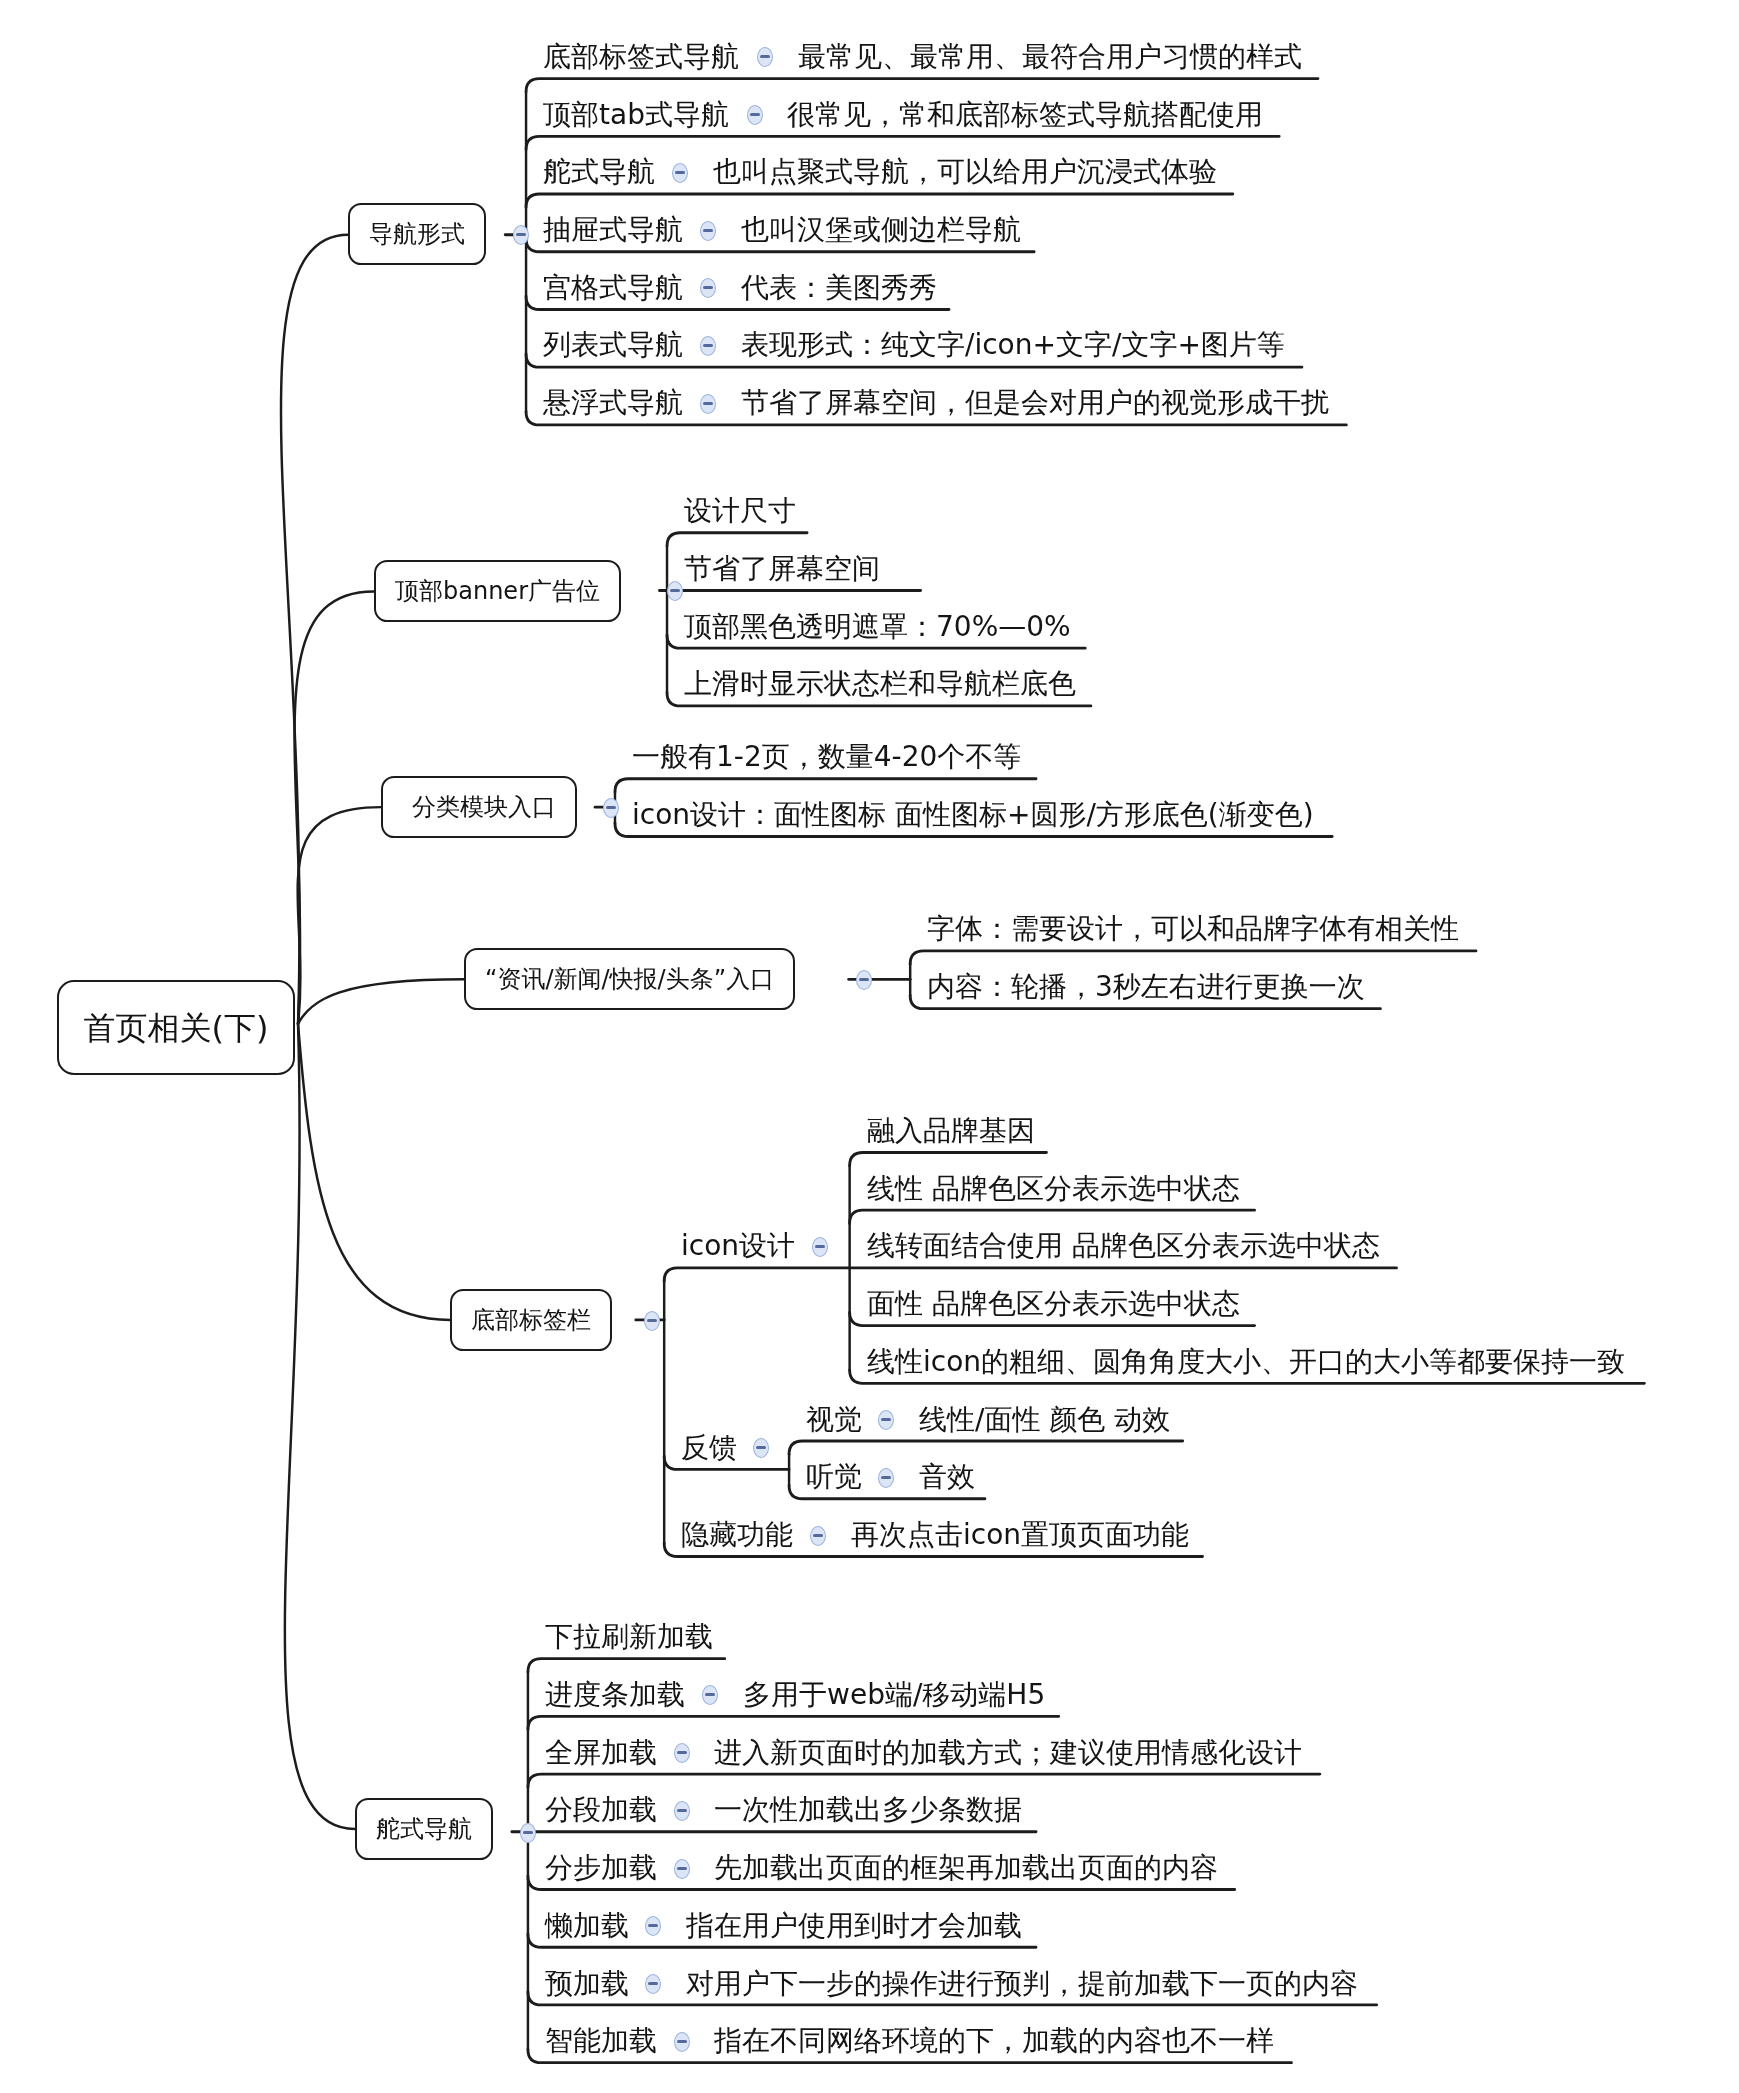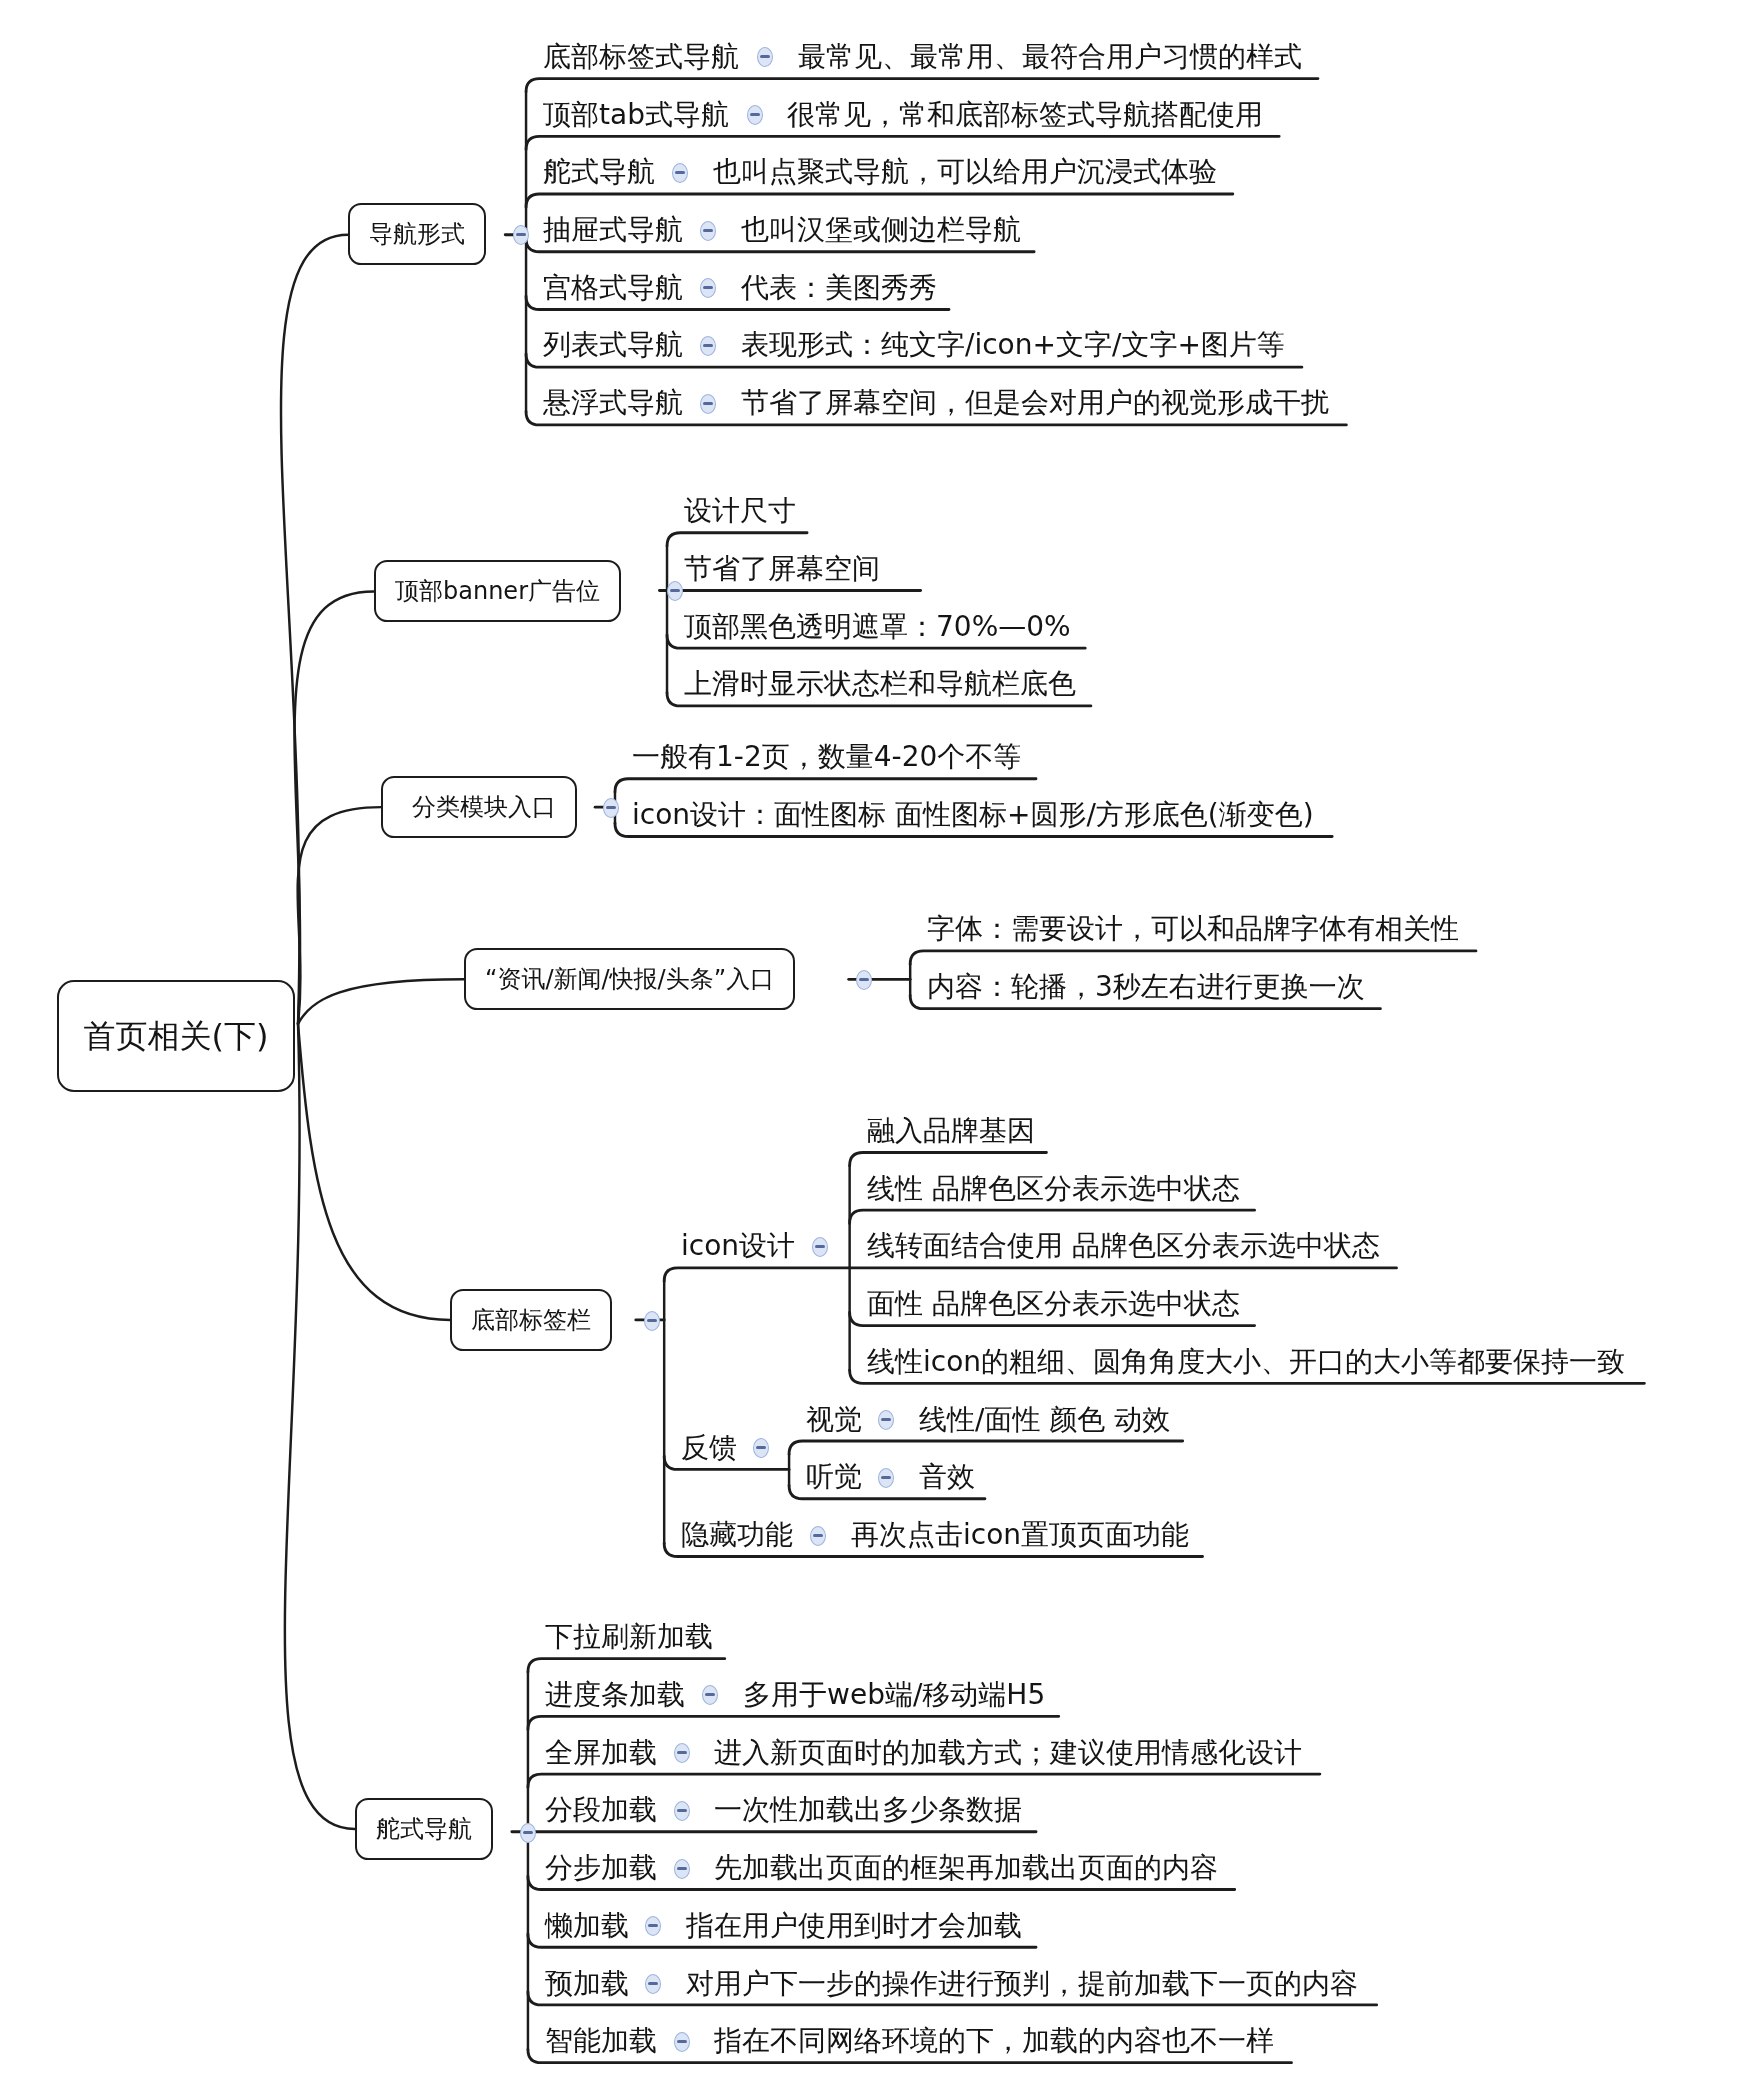--- a/index.html
+++ b/index.html
@@ -17,21 +17,21 @@
   .note-label{
     position:absolute;font-size:28px;line-height:36px;white-space:nowrap;
   }
   .box{
     position:absolute;display:flex;align-items:center;box-sizing:border-box;
     background:var(--bg,#fff);border:2.8px solid var(--line,#1c1c1c);
     border-radius:13.2px;height:62px;padding:0 19px;
     font-size:24px;line-height:1;white-space:nowrap;
   }
   .root-box{
-    height:112px;border-radius:17px;padding:0 24.6px;font-size:32px;
+    height:95px;border-radius:17px;padding:0 24.6px;font-size:32px;
   }
   .collapse{
     position:absolute;width:16px;height:20px;border-radius:50%;box-sizing:border-box;
     background:var(--collapse-fill,#dbe5f6);
     border:1.9px solid var(--collapse-border,#9db4dd);
   }
   .collapse::after{
     content:"";position:absolute;left:1.9px;right:1.9px;top:50%;height:2.8px;margin-top:-1.9px;
     background:var(--collapse-glyph,#56699b);border-radius:1.9px;
   }

